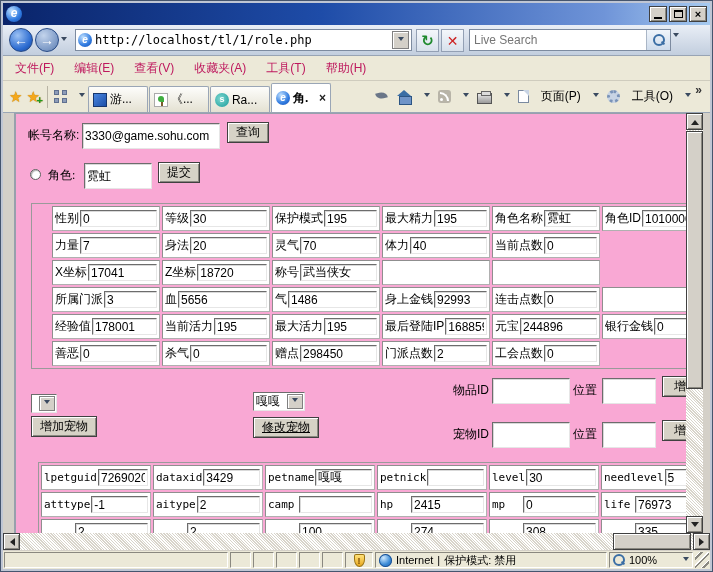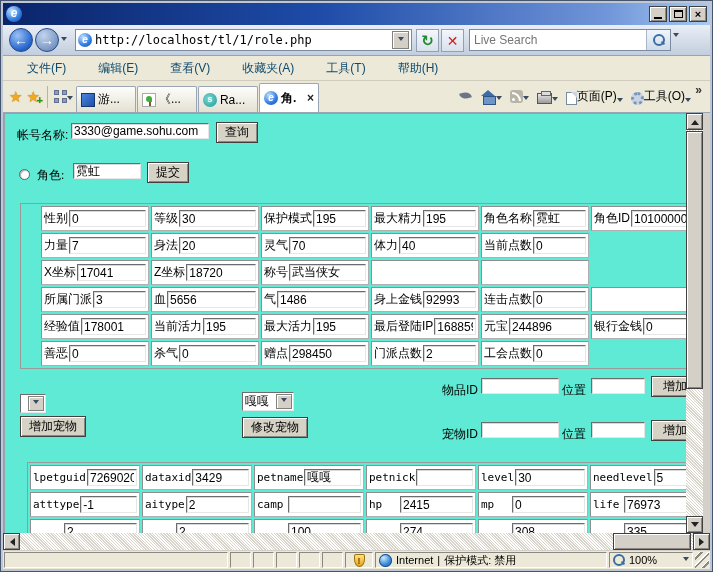--- a/index.html
+++ b/index.html
@@ -42,55 +42,55 @@
   .stop{left:438px;color:#cc2222;font-size:14px;}
   .searchbox{position:absolute;left:466px;top:4px;width:202px;height:22px;background:#fff;
     border:1px solid #7d8ba0;display:flex;align-items:center;}
   .searchbox input{flex:1;border:none;outline:none;font-size:12px;color:#737373;padding:0 4px;min-width:0;background:transparent;}
   .magbtn{width:24px;height:20px;background:linear-gradient(#f0f5fb,#cfdcec);border-left:1px solid #aab6c6;
     display:flex;align-items:center;justify-content:center;}
   .search-dd{position:absolute;left:670px;top:8px;}
   
   .menubar{left:3px;top:56px;width:707px;height:25px;background:#ece9d8;
     border-bottom:1px solid #cfccbe;display:flex;align-items:center;padding-left:6px;}
-  .mi{font-size:12px;color:#0c4a6e;padding:3px 6px;margin-right:8px;white-space:nowrap;margin-left:12px;}
+  .mi{font-size:12px;color:#be185d;padding:3px 6px;margin-right:8px;white-space:nowrap;}
   
   .cmdbar{left:3px;top:81px;width:707px;height:32px;background:#ece9d8;border-bottom:1px solid #9aa6b6;
     display:flex;align-items:flex-end;padding:0 2px;}
   .star-wrap{display:flex;align-items:center;height:100%;gap:4px;padding:0 4px;}
   .vsep{width:1px;height:22px;background:#b8b4a4;margin:0 3px;align-self:center;}
   .qt-grid{position:relative;width:13px;height:13px;}
   .qt-grid i{position:absolute;width:5px;height:5px;background:#8d9cb8;border:1px solid #5f7090;}
   .qt-grid i:nth-child(1){left:0;top:0}.qt-grid i:nth-child(2){right:0;top:0}
   .qt-grid i:nth-child(3){left:0;bottom:0}.qt-grid i:nth-child(4){right:0;bottom:0}
-  .toolbtn{display:flex;align-items:flex-end;gap:0;padding:2px 3px;align-self:center;}
+  .toolbtn{display:flex;align-items:center;gap:12px;padding:2px 3px;align-self:center;}
   #tabs{display:flex;align-items:flex-end;height:100%;}
   .tab{width:60px;height:26px;display:flex;align-items:center;gap:3px;padding:0 4px;
     border:1px solid #9aa6b6;border-bottom:none;border-radius:2px 2px 0 0;
     background:linear-gradient(#fdfdfb,#e4e1d2);font-size:12px;margin-right:1px;white-space:nowrap;overflow:hidden;}
   .tab.active{background:#fff;height:29px;box-shadow:0 -1px 0 #fff inset;font-weight:bold;}
   .tabico{flex:0 0 14px;width:14px;height:14px;display:inline-block;}
   .ti0{background:linear-gradient(135deg,#4a86e0,#1c4fa8);border:1px solid #16366e;}
   .ti1{background:#fff;border:1px solid #aaa;position:relative;}
   .ti1::after{content:"";position:absolute;left:3px;top:2px;width:6px;height:6px;background:#3fae3f;border-radius:50% 50% 0 50%;}
   .ti1::before{content:"";position:absolute;left:6px;top:7px;width:2px;height:5px;background:#7a5a2a;}
   .ti2{background:radial-gradient(circle at 40% 40%,#7fd8d0,#159a9a);border-radius:50%;color:#fff;
     font-size:9px;font-weight:bold;text-align:center;line-height:13px;}
   .ti3{border-radius:50%;background:radial-gradient(circle at 35% 30%,#bfe0ff,#2f7ae0 60%,#1b4fae);
     color:#fff;font-style:italic;font-weight:bold;font-size:10px;text-align:center;line-height:13px;}
   .tabx{margin-left:auto;font-weight:bold;font-size:12px;color:#222;}
   .cmd-right{margin-left:auto;display:flex;align-items:center;gap:2px;align-self:center;padding-right:14px;}
   .cmd-label{font-size:12px;white-space:nowrap;}
   .chev{position:absolute;right:8px;top:2px;font-size:12px;font-weight:bold;color:#333;}
   
-  .content{left:3px;top:113px;width:683px;height:420px;background:#5eead4;overflow:hidden;
+  .content{left:14px;top:113px;width:683px;height:420px;background:#f9a8d4;overflow:hidden;
     border-left:2px solid #98a0ac;border-top:1px solid #98a0ac;}
   .lbl{font-size:12px;color:#000;white-space:nowrap;}
   .tin{border:1px solid #6c6c6c;border-right-color:#e6e6e6;border-bottom-color:#e6e6e6;
-    box-shadow:inset 1px 1px 0 rgba(0,0,0,0.15);background:#fff;font-size:12px;height:16px;padding:0 2px;}
+    box-shadow:inset 1px 1px 0 rgba(0,0,0,0.15);background:#fff;font-size:12px;height:26px;padding:0 2px;}
   .btn{background:#d6d2c6;border:1px solid #404040;box-shadow:inset 1px 1px 0 #fff, inset -1px -1px 0 #8a8880;
     font-size:12px;height:21px;padding:1px 8px;color:#000;}
   .radio{display:inline-block;width:11px;height:11px;border-radius:50%;border:1px solid #606060;
     box-shadow:inset 1px 1px 1px rgba(0,0,0,.3);background:#fff;}
   
   .dtable{position:absolute;border:1px solid #9a9a9a;padding:2px;}
   .trow{display:flex;gap:2px;margin-bottom:2px;}
   .trow:last-child{margin-bottom:0;}
   .cell{flex:0 0 108px;height:25px;border:1px solid #b0b0b0;border-top-color:#8f8f8f;border-left-color:#8f8f8f;
     display:flex;align-items:center;padding:0 2px;gap:1px;overflow:hidden;background:#fff;}
@@ -434,21 +434,21 @@
         </span>
     </span>
     <button class="abs btn" style="left:15px;top:302px;">增加宠物</button>
 
     <span class="sel" style="left:237px;top:278px;width:52px;">
       <span class="val">嘎嘎</span>
       <span class="combo-dd">
           <span class="ddtri"></span>
         </span>
     </span>
-    <button class="abs btn" style="left:237px;top:303px;">修改宠物</button>
+    <button class="abs btn" style="left:237px;top:303px;text-decoration:underline;">修改宠物</button>
 
     <span class="abs lbl" style="left:437px;top:268px;">物品ID</span>
     <input class="abs tin" style="left: 476px; top: 264px; width: 78px;">
     <span class="abs lbl" style="left:557px;top:268px;">位置</span>
     <input class="abs tin" style="left: 586px; top: 264px; width: 54px;">
     <button class="abs btn" style="left:646px;top:262px;width:72px;">增加物品</button>
 
     <span class="abs lbl" style="left:437px;top:312px;">宠物ID</span>
     <input class="abs tin" style="left: 476px; top: 308px; width: 78px;">
     <span class="abs lbl" style="left:557px;top:312px;">位置</span>

